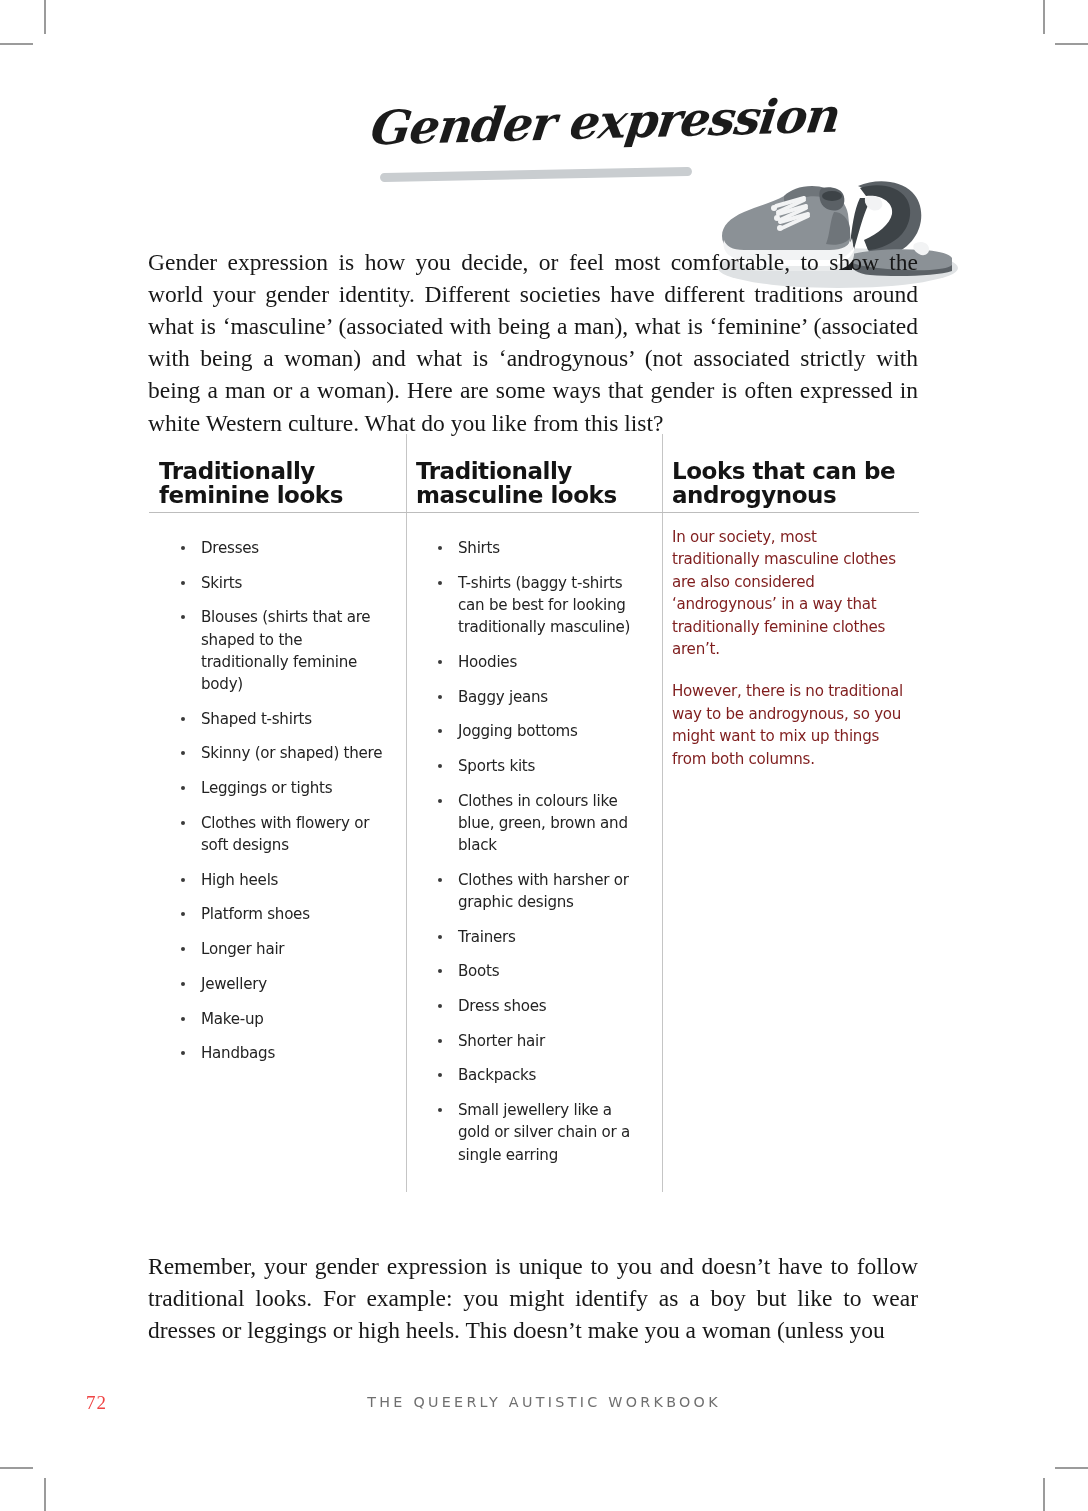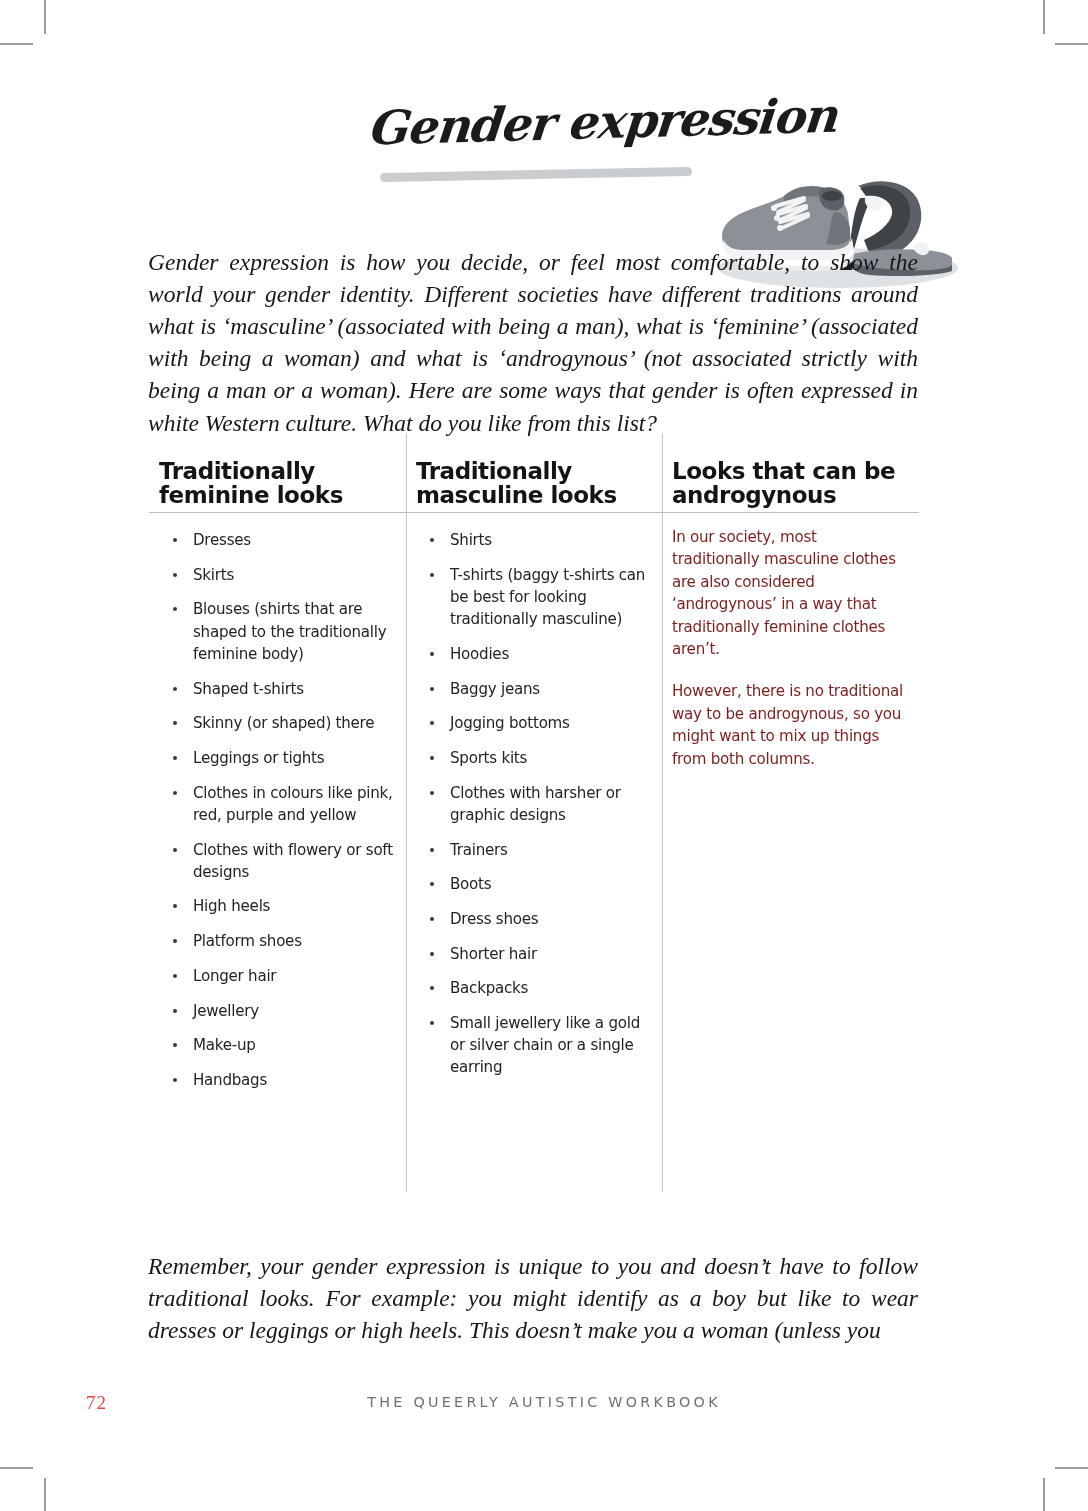--- a/index.html
+++ b/index.html
@@ -84,21 +84,20 @@
   .para {
     position: absolute;
     left: 148px;
     width: 770px;
     font-family: "Liberation Serif", serif;
     font-size: 23.5px;
     line-height: 32.2px;
     text-align: justify;
     text-justify: inter-word;
     color: #171717;
-    font-style: italic;
   }
   #intro-para { top: 222px; }
   #closing-para { top: 1226px; }
 
   
   .table {
     position: absolute;
     left: 150px;
     top: 434px;
     width: 769px;
@@ -143,21 +142,21 @@
 
   .col-body {
     position: absolute;
     top: 92px;
     left: 0;
     width: 240px;
   }
 
   ul.items {
     list-style: none;
-    margin: 3px;
+    margin: 11px;
     padding: 0;
   }
   ul.items li {
     position: relative;
     padding-left: 31px;
     margin-bottom: 12.5px;
     font-family: "DejaVu Sans", sans-serif;
     font-size: 15.1px;
     line-height: 22.2px;
     color: #232323;
@@ -277,21 +276,20 @@
   <div class="col col-1">
     <div class="col-head">Traditionally feminine looks</div>
     <div class="col-body">
       <ul class="items">
         <li>Dresses</li>
         <li>Skirts</li>
         <li>Blouses (shirts that are shaped to the traditionally feminine body)</li>
         <li>Shaped t-shirts</li>
         <li>Skinny (or shaped) there</li>
         <li>Leggings or tights</li>
-        <li>Clothes in colours like pink, red, purple and yellow</li>
         <li>Clothes with flowery or soft designs</li>
         <li>High heels</li>
         <li>Platform shoes</li>
         <li>Longer hair</li>
         <li>Jewellery</li>
         <li>Make-up</li>
         <li>Handbags</li>
       </ul>
     </div>
   </div>
@@ -299,20 +297,21 @@
   <div class="col col-2">
     <div class="col-head">Traditionally masculine looks</div>
     <div class="col-body">
       <ul class="items">
         <li>Shirts</li>
         <li>T-shirts (baggy t-shirts can be best for looking traditionally masculine)</li>
         <li>Hoodies</li>
         <li>Baggy jeans</li>
         <li>Jogging bottoms</li>
         <li>Sports kits</li>
+        <li>Clothes in colours like blue, green, brown and black</li>
         <li>Clothes with harsher or graphic designs</li>
         <li>Trainers</li>
         <li>Boots</li>
         <li>Dress shoes</li>
         <li>Shorter hair</li>
         <li>Backpacks</li>
         <li>Small jewellery like a gold or silver chain or a single earring</li>
       </ul>
     </div>
   </div>

